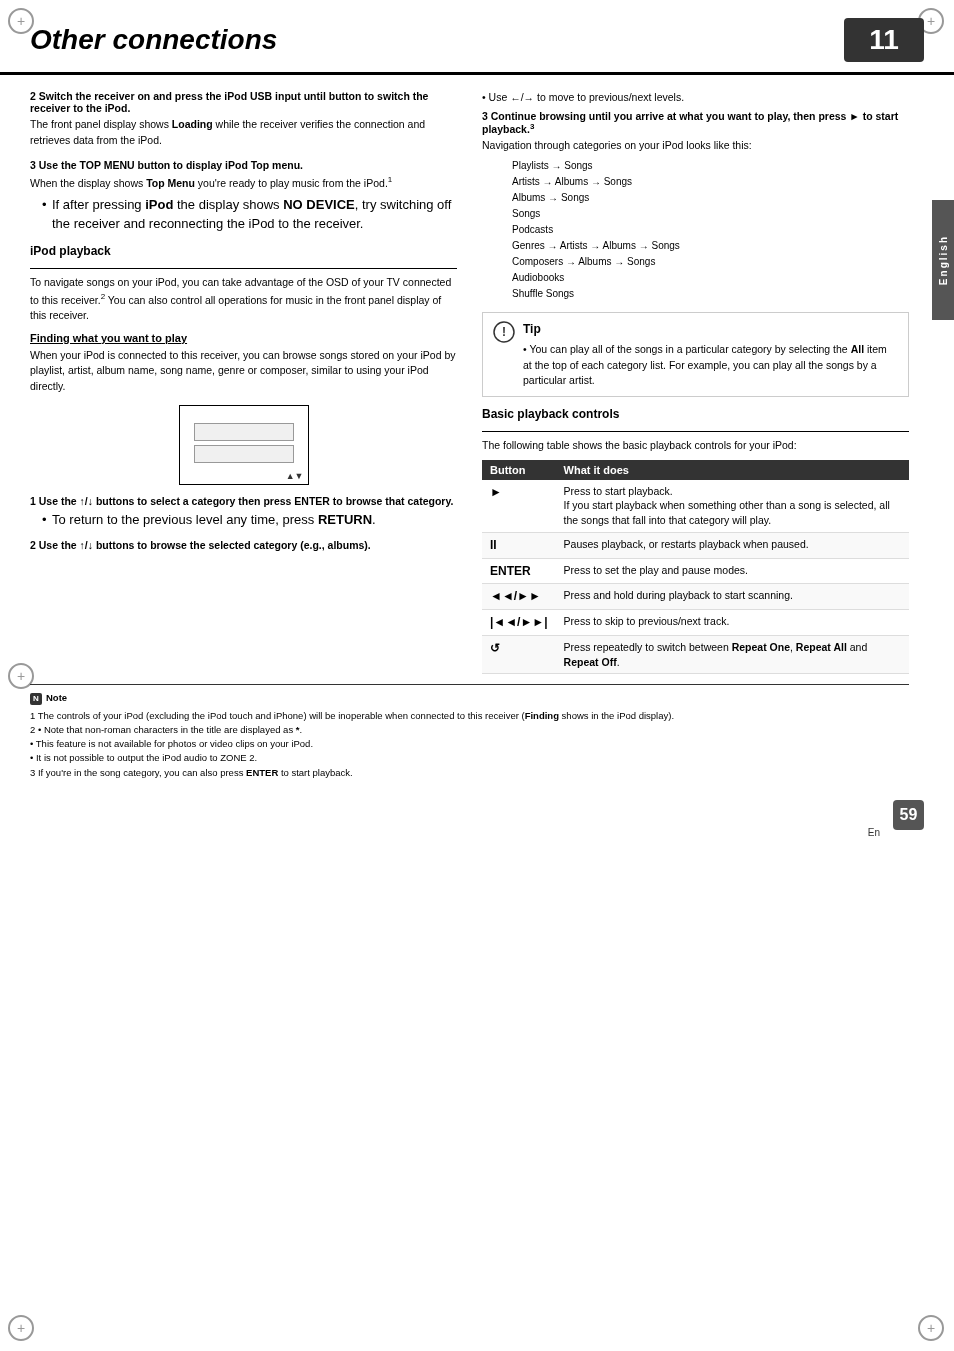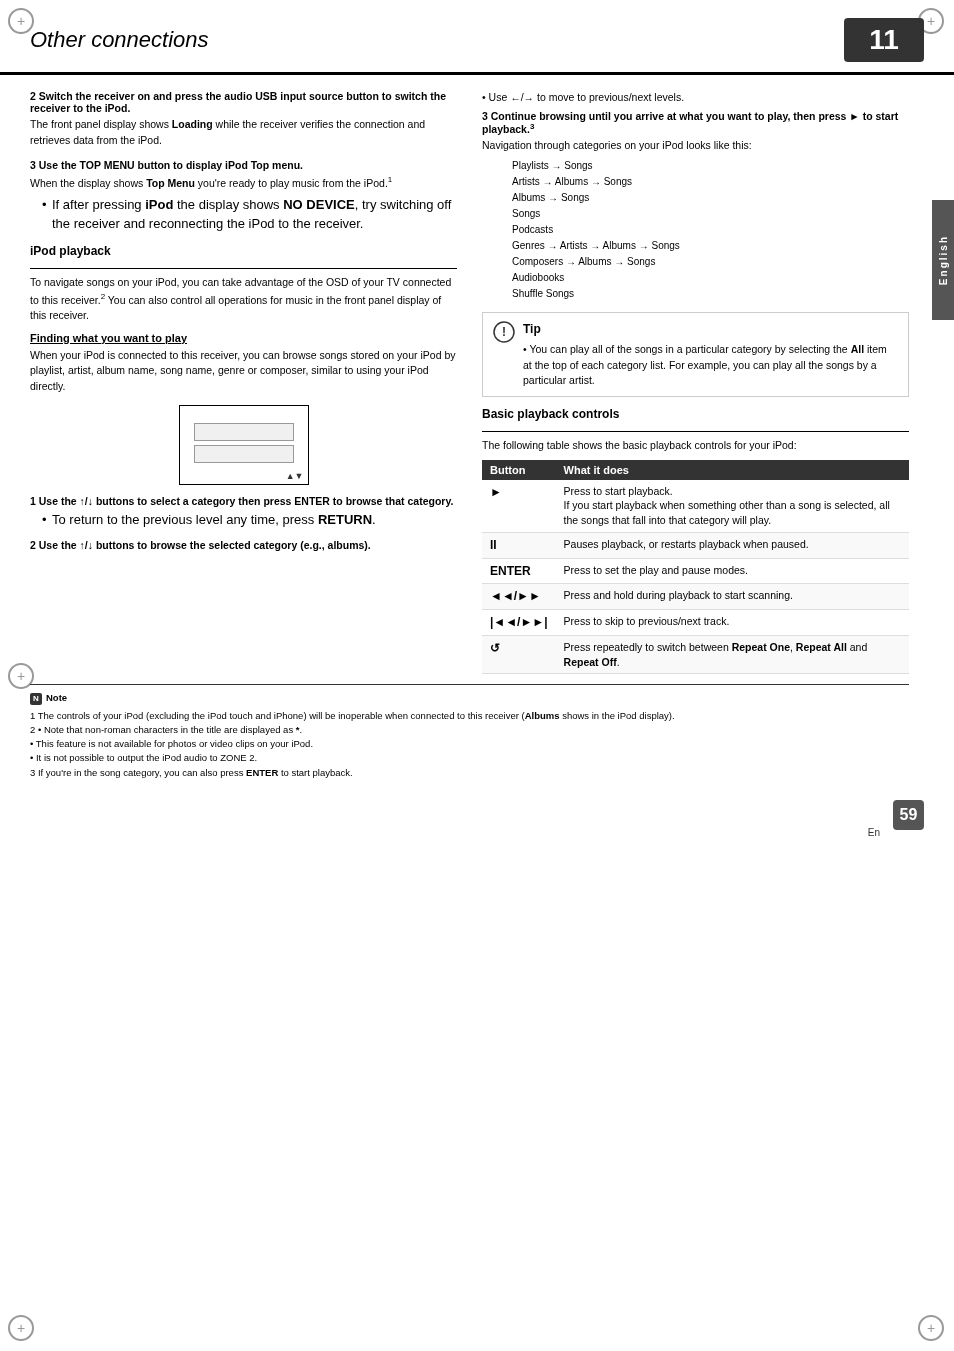--- a/index.html
+++ b/index.html
@@ -24,22 +24,22 @@
     
     .header {
       display: flex;
       align-items: center;
       padding: 18px 30px 10px 30px;
       border-bottom: 3px solid #000;
       position: relative;
     }
 
     .chapter-title {
-      font-size: 22px;
-      font-weight: normal;
+      font-size: 28px;
+      font-weight: bold;
       font-style: italic;
       flex: 1;
     }
 
     .chapter-number-box {
       background: #333;
       color: #fff;
       font-size: 28px;
       font-weight: bold;
       width: 80px;
@@ -366,21 +366,21 @@
   </div>
 
   <div class="content-wrapper">
     <div class="two-col">
 
       <div class="col-left">
 
         <div class="step-block">
           <div class="step-title">
             <span><strong>2</strong></span>
-            <strong> Switch the receiver on and press the audio USB input source button to switch the receiver to the iPod.</strong>
+            <strong> Switch the receiver on and press the iPod USB input until button to switch the receiver to the iPod.</strong>
           </div>
           <div class="step-text">
             The front panel display shows <strong>Loading</strong> while the receiver verifies the connection and retrieves data from the iPod.
           </div>
         </div>
 
         <div class="step-block">
           <div class="step-title">
             <strong>3   Use the TOP MENU button to display iPod Top menu.</strong>
           </div>
@@ -510,21 +510,21 @@
         </table>
 
       </div>
     </div>
 
     <div class="notes-section">
       <div class="note-label">
         <div class="note-icon">N</div>
         <strong>Note</strong>
       </div>
-      <div>1  The controls of your iPod (excluding the iPod touch and iPhone) will be inoperable when connected to this receiver (<strong>Albums</strong> shows in the iPod display).</div>
+      <div>1  The controls of your iPod (excluding the iPod touch and iPhone) will be inoperable when connected to this receiver (<strong>Finding</strong> shows in the iPod display).</div>
       <div>2  • Note that non-roman characters in the title are displayed as <strong>*</strong>.</div>
       <div>   • This feature is not available for photos or video clips on your iPod.</div>
       <div>   • It is not possible to output the iPod audio to ZONE 2.</div>
       <div>3  If you're in the song category, you can also press <strong>ENTER</strong> to start playback.</div>
     </div>
 
     <div class="page-number">59</div>
     <div class="en-label">En</div>
 
   </div>

